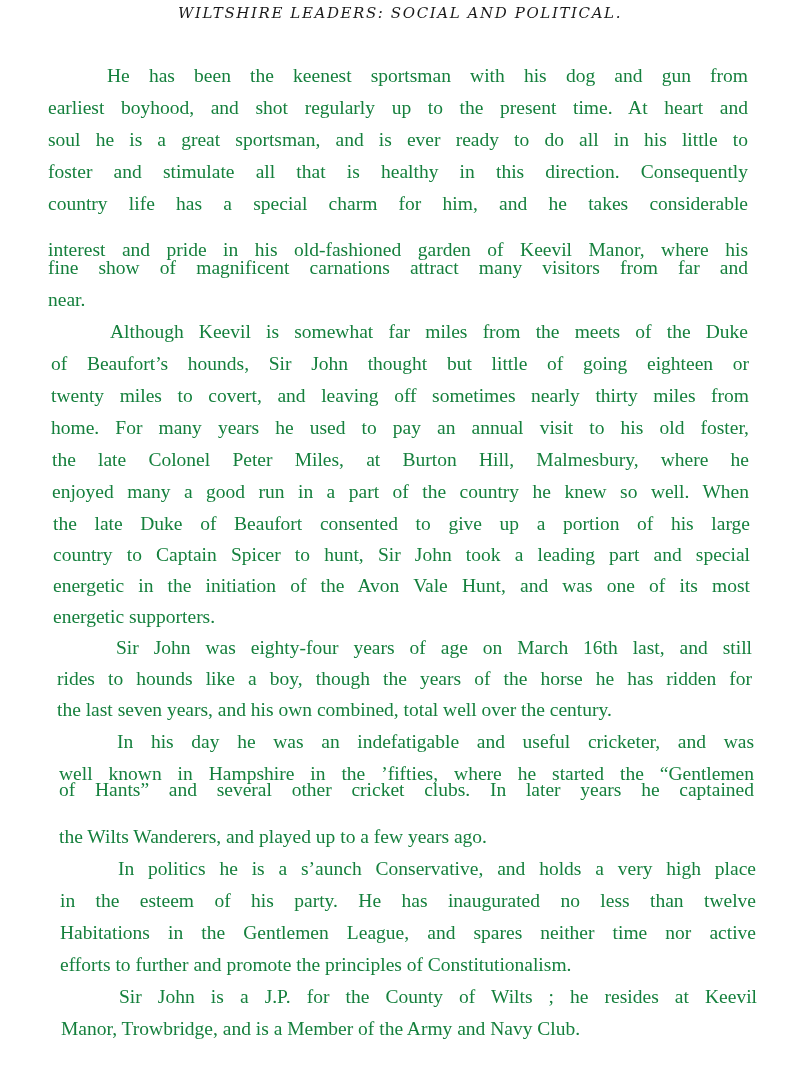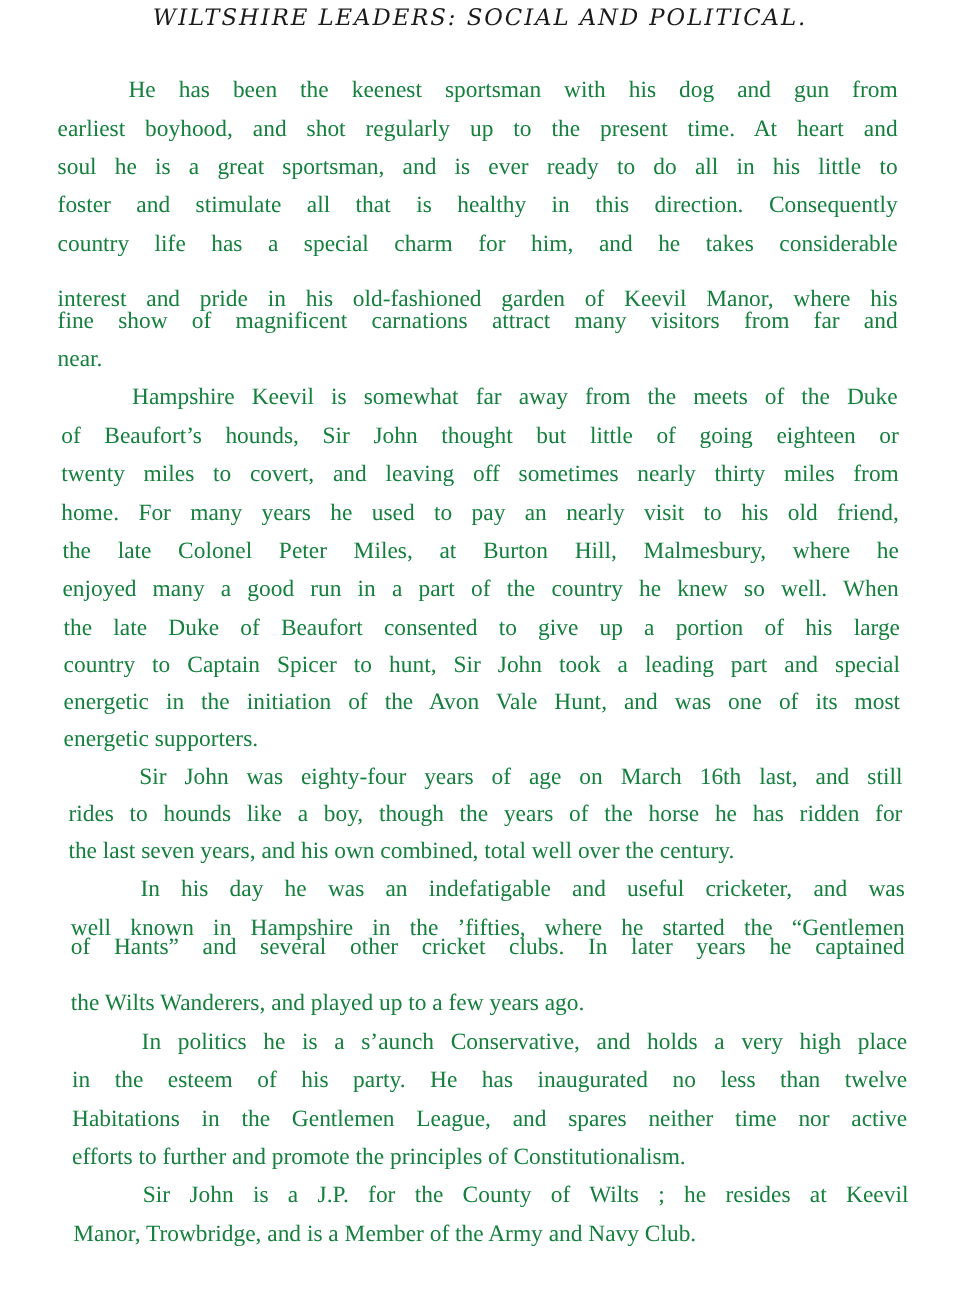--- a/index.html
+++ b/index.html
@@ -1,20 +1,20 @@
 <!DOCTYPE html>
 <html><head>
 <meta charset="utf-8">
 <style>
   html, body { margin: 0; padding: 0; background: #ffffff; }
   body { width: 800px; height: 1087px; position: relative; overflow: hidden; }
   .page { position: absolute; left: 0; top: 0; width: 800px; height: 1087px; background: #fff; }
   .header {
     position: absolute; left: 0; top: 4px; width: 800px; text-align: center;
-    font-family: "DejaVu Serif", serif; font-style: italic; font-size: 19px;
+    font-family: "DejaVu Serif", serif; font-style: italic; font-size: 15px;
     letter-spacing: 1.6px; color: #1a1a1a; white-space: nowrap;
   }
   .line {
     position: absolute; height: 28px; line-height: 28px;
     font-family: "Liberation Serif", serif; font-size: 19.5px; color: #15803d;
     white-space: nowrap; text-align: justify; text-align-last: justify;
   }
   .line.last { text-align-last: left; }
 </style>
 </head>
@@ -28,24 +28,24 @@
     <div class="line" style="left:48px;top:94px;width:700px;">earliest boyhood, and shot regularly up to the present time. At heart and</div>
     <div class="line" style="left:48px;top:126px;width:700px;">soul he is a great sportsman, and is ever ready to do all in his little to</div>
     <div class="line" style="left:48px;top:158px;width:700px;">foster and stimulate all that is healthy in this direction. Consequently</div>
     <div class="line" style="left:48px;top:190px;width:700px;">country life has a special charm for him, and he takes considerable</div>
     <div class="line" style="left:48px;top:236px;width:700px;">interest and pride in his old-fashioned garden of Keevil Manor, where his</div>
     <div class="line" style="left:48px;top:254px;width:700px;">fine show of magnificent carnations attract many visitors from far and</div>
     <div class="line last" style="left:48px;top:286px;width:700px;">near.</div>
   </div>
 
   <div>
-    <div class="line" style="left:110px;top:318px;width:638px;">Hampshire Keevil is somewhat far away from the meets of the Duke</div>
+    <div class="line" style="left:110px;top:318px;width:638px;">Although Keevil is somewhat far miles from the meets of the Duke</div>
     <div class="line" style="left:51px;top:350px;width:698px;">of Beaufort’s hounds, Sir John thought but little of going eighteen or</div>
     <div class="line" style="left:51px;top:382px;width:698px;">twenty miles to covert, and leaving off sometimes nearly thirty miles from</div>
-    <div class="line" style="left:51px;top:414px;width:698px;">home. For many years he used to pay an nearly visit to his old friend,</div>
+    <div class="line" style="left:51px;top:414px;width:698px;">home. For many years he used to pay an annual visit to his old foster,</div>
     <div class="line" style="left:52px;top:446px;width:697px;">the late Colonel Peter Miles, at Burton Hill, Malmesbury, where he</div>
     <div class="line" style="left:52px;top:478px;width:697px;">enjoyed many a good run in a part of the country he knew so well. When</div>
     <div class="line" style="left:53px;top:510px;width:697px;">the late Duke of Beaufort consented to give up a portion of his large</div>
     <div class="line" style="left:53px;top:541px;width:697px;">country to Captain Spicer to hunt, Sir John took a leading part and special</div>
     <div class="line" style="left:53px;top:572px;width:697px;">energetic in the initiation of the Avon Vale Hunt, and was one of its most</div>
     <div class="line last" style="left:53px;top:603px;width:697px;">energetic supporters.</div>
   </div>
 
   <div>
     <div class="line" style="left:116px;top:634px;width:636px;">Sir John was eighty-four years of age on March 16th last, and still</div>

